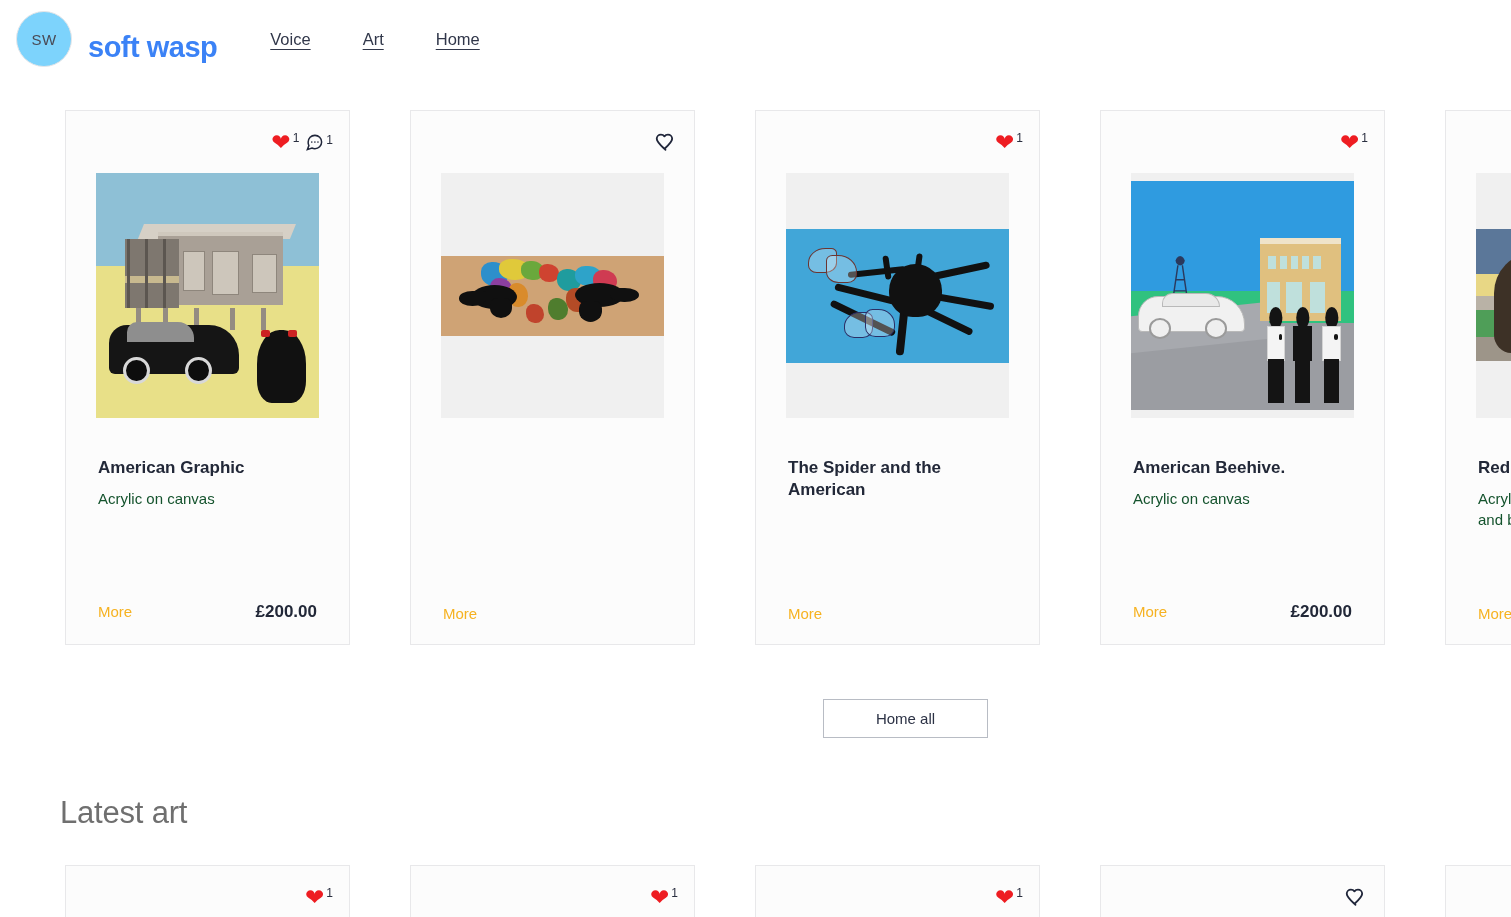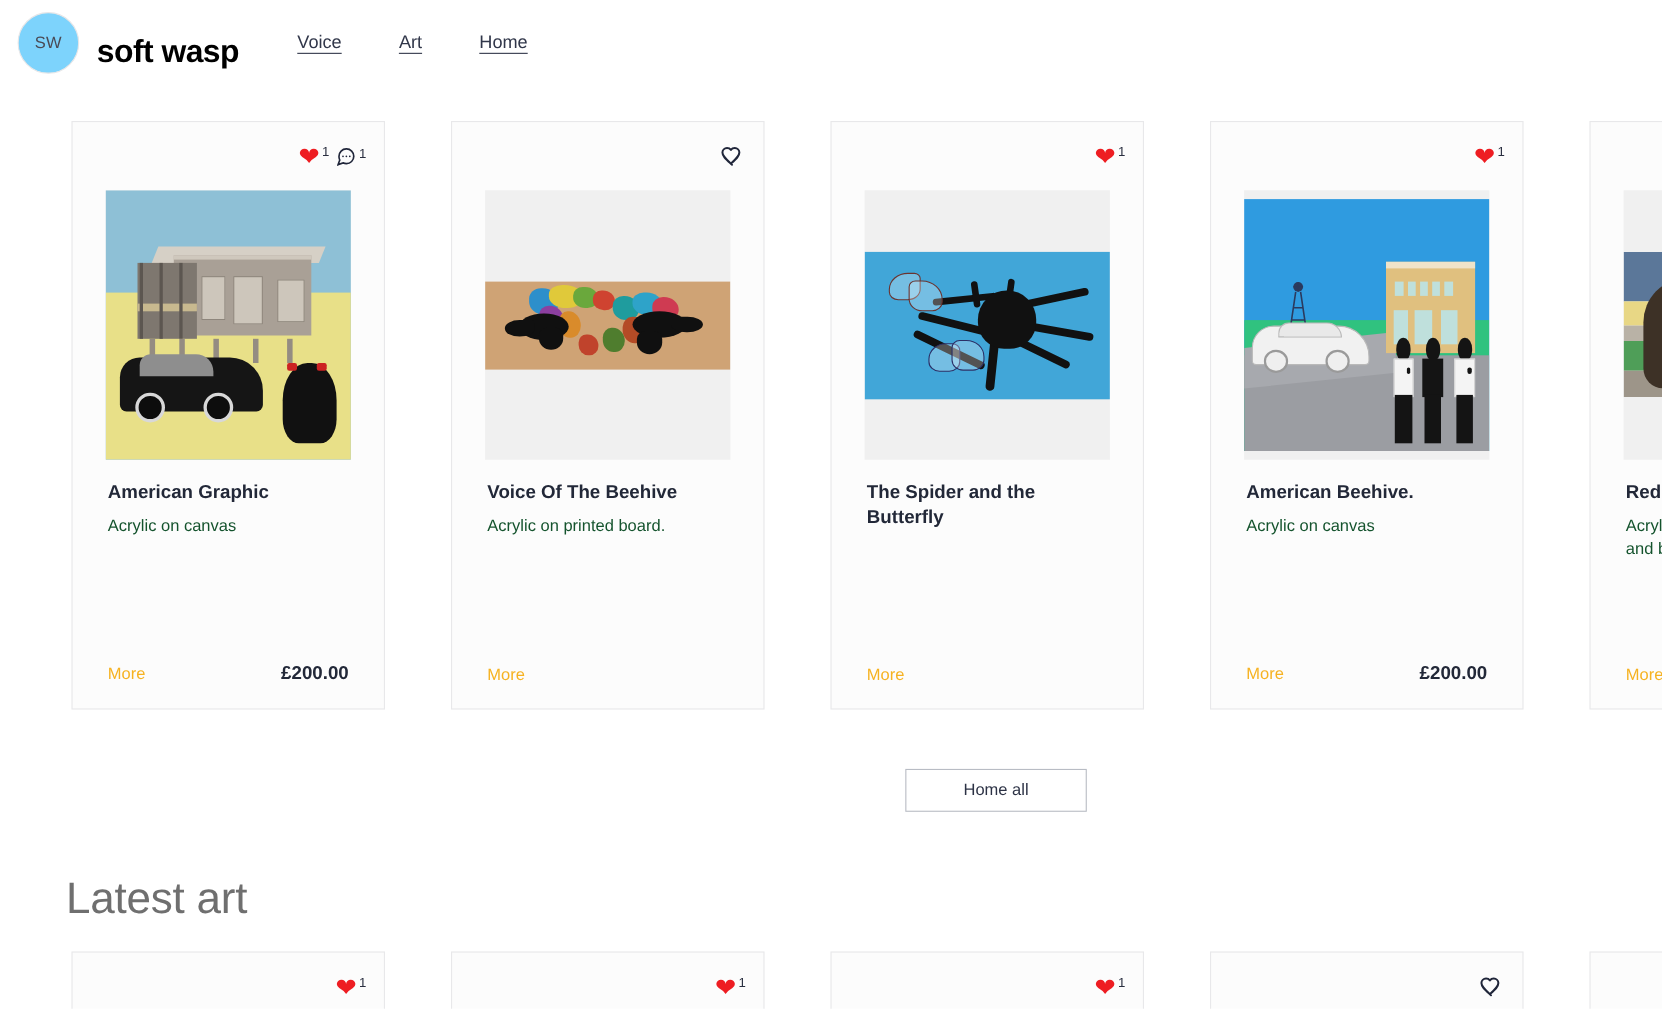--- a/index.html
+++ b/index.html
@@ -37,21 +37,21 @@
     justify-content: center;
     font-size: 15px;
     color: #4a4a55;
     letter-spacing: .4px;
     flex: 0 0 auto;
   }
   .brand-name {
     margin-left: 16px;
     font-size: 29px;
     font-weight: bold;
-    color: #000000;
+    color: #3b82f6;
     letter-spacing: -0.5px;
     white-space: nowrap;
     margin-top: 16px;
   }
   .nav {
     display: flex;
     align-items: center;
     margin-left: 53px;
     gap: 52px;
   }
@@ -135,20 +135,21 @@
     padding: 19px 32px 0 32px;
     flex: 1 1 auto;
     display: flex;
     flex-direction: column;
   }
   .card-title {
     font-size: 17px;
     font-weight: bold;
     color: #222838;
     line-height: 22px;
+    margin-top: 20px;
   }
   .card-sub {
     margin-top: 9px;
     font-size: 15px;
     color: #14532d;
     line-height: 21px;
   }
   .card-foot {
     margin-top: auto;
     padding: 0 32px 22px 32px;
@@ -185,21 +186,21 @@
     justify-content: center;
     cursor: pointer;
     font-family: "Liberation Sans", sans-serif;
   }
 
   
   .section-heading {
     position: absolute;
     left: 60px;
     top: 795px;
-    font-size: 40px;
+    font-size: 31px;
     color: #6f6f6f;
     font-weight: normal;
     letter-spacing: -0.2px;
   }
 
   
   .art-house { top: 0; height: 245px; background: #8ec0d6; }
   .ah-ground { position:absolute; left:0; bottom:0; width:100%; height:62%; background:#e8e088; }
   .ah-body { position:absolute; left:28%; top:24%; width:56%; height:30%; background:#a9a096; border-top:4px solid #cfc8bd; }
   .ah-roof { position:absolute; left:20%; top:21%; width:68%; height:6%; background:#d6d0c6; transform:skewX(-22deg); }
@@ -349,24 +350,20 @@
         <div class="blob" style="left:48%; top:52%; width:9%;  height:28%; background:#4f7d2e;"></div>
         <div class="blob" style="left:38%; top:60%; width:8%;  height:24%; background:#c0432c;"></div>
         <div class="bee-body" style="left:14%; top:36%; width:20%; height:30%;"></div>
         <div class="bee-body" style="left:8%;  top:44%; width:12%; height:18%; border-radius:50% 10% 50% 50%;"></div>
         <div class="bee-body" style="left:22%; top:52%; width:10%; height:26%; border-radius:40% 40% 60% 60%;"></div>
         <div class="bee-body" style="left:60%; top:34%; width:22%; height:30%;"></div>
         <div class="bee-body" style="left:76%; top:40%; width:13%; height:18%; border-radius:10% 50% 50% 50%;"></div>
         <div class="bee-body" style="left:62%; top:56%; width:10%; height:26%; border-radius:40% 40% 60% 60%;"></div>
       </div>
     </div>
-    <div class="card-body">
-      <div class="card-title">Voice Of The Beehive</div>
-      <div class="card-sub">Acrylic on printed board.</div>
-    </div>
     <div class="card-foot">
       <span class="more-link">More</span>
       <span class="price"></span>
     </div>
   </div>
 
   <div class="card card-featured">
     <div class="card-actions">
       <span class="action">
         <span class="heart-filled">❤</span>
@@ -389,21 +386,21 @@
           <div class="wing" style="left:4%;  top:0;   width:52%; height:62%; border-radius:60% 20% 40% 30%;"></div>
           <div class="wing" style="left:36%; top:18%; width:56%; height:70%; border-radius:20% 60% 30% 40%;"></div>
         </div>
         <div class="sp-bfly2">
           <div class="wing" style="left:0;   top:6%;  width:54%; height:70%; border-radius:55% 25% 35% 35%; border-color:#2b2f66;"></div>
           <div class="wing" style="left:40%; top:0;   width:56%; height:74%; border-radius:25% 55% 35% 35%; border-color:#2b2f66;"></div>
         </div>
       </div>
     </div>
     <div class="card-body">
-      <div class="card-title">The Spider and the Butterfly</div>
+      <div class="card-title">The Spider and the American</div>
       <div class="card-sub"></div>
     </div>
     <div class="card-foot">
       <span class="more-link">More</span>
       <span class="price"></span>
     </div>
   </div>
 
   <div class="card card-featured">
     <div class="card-actions">

